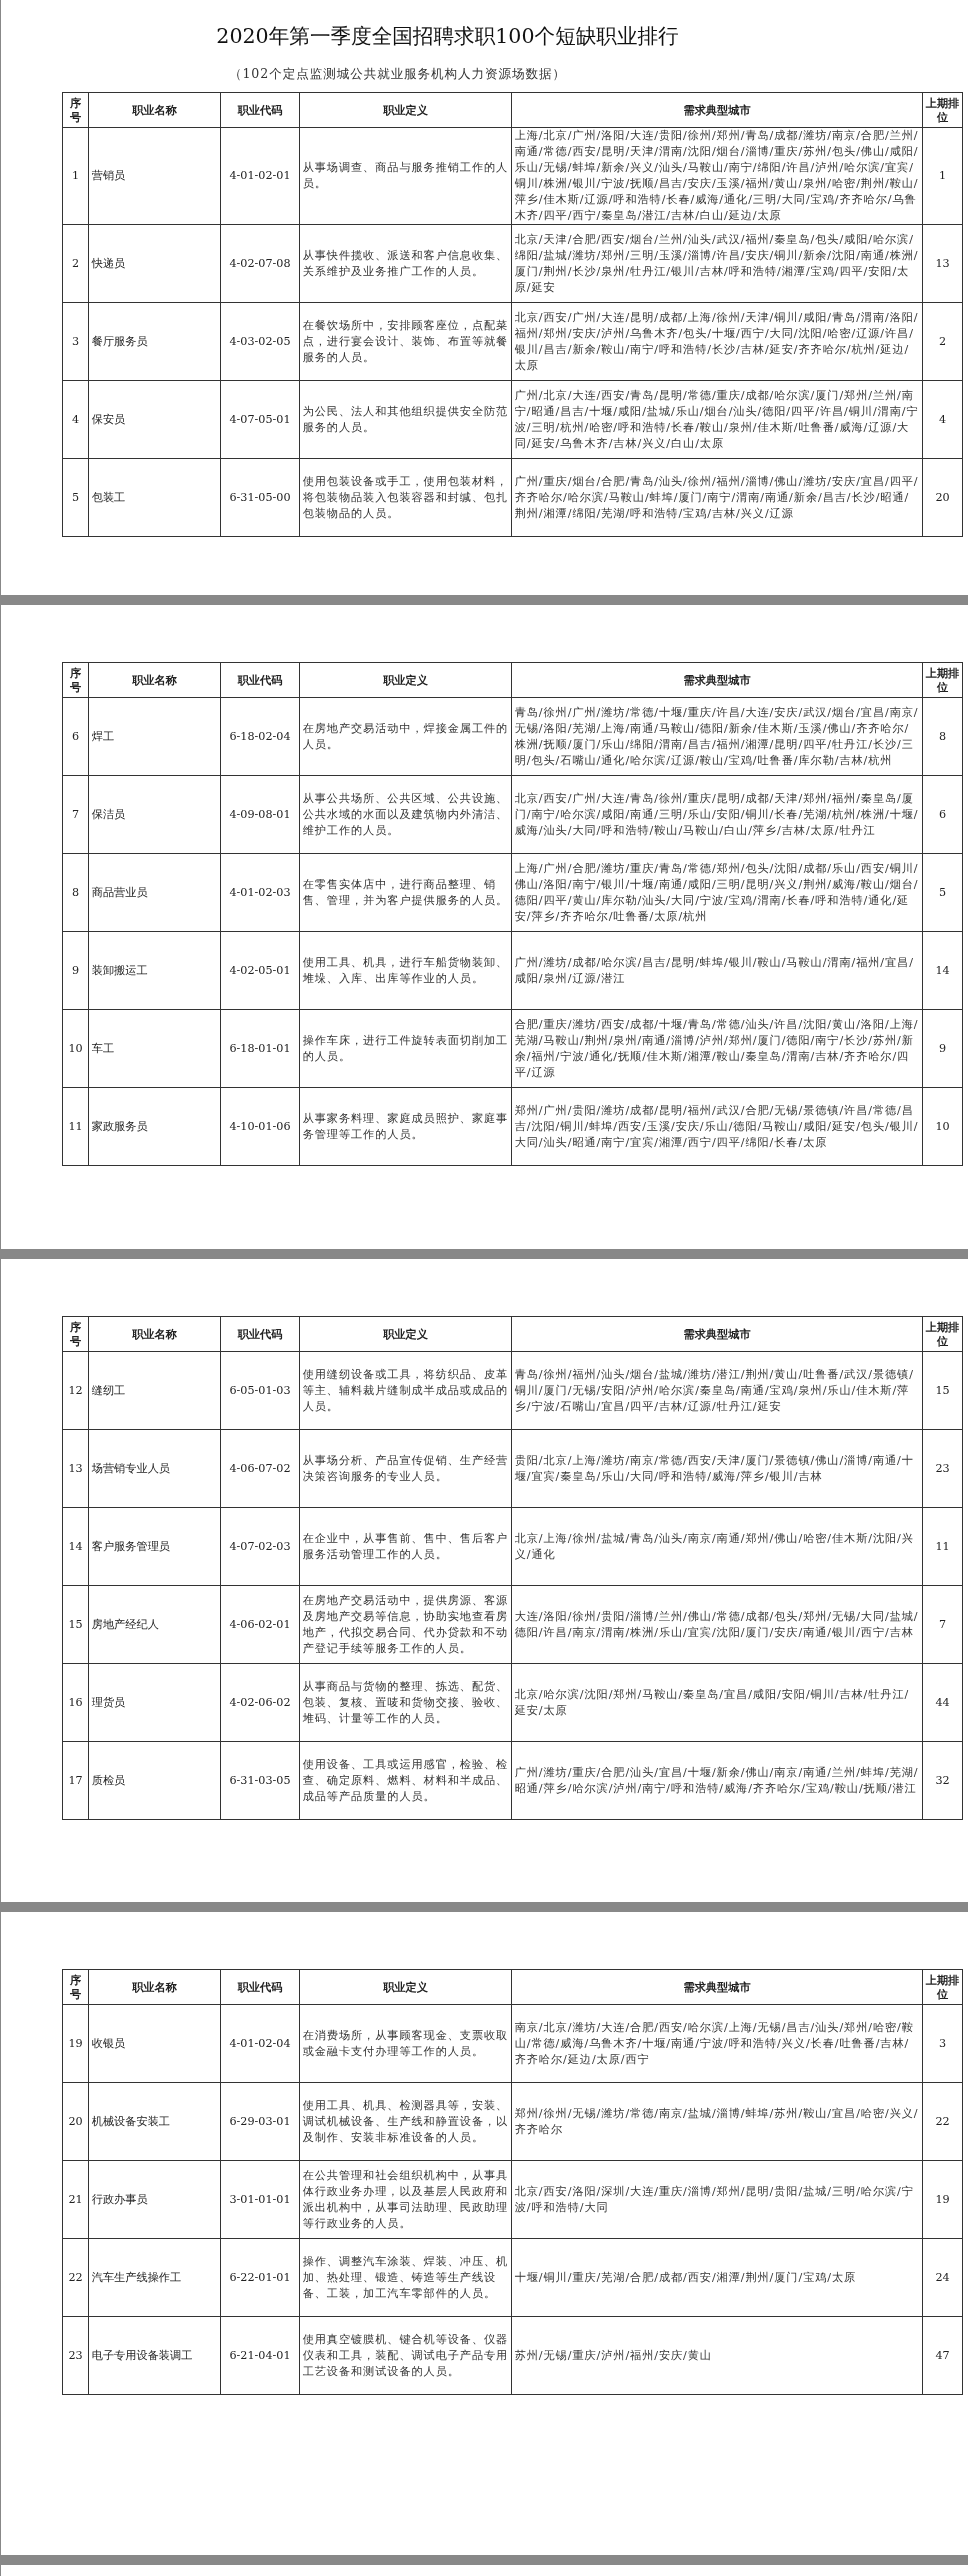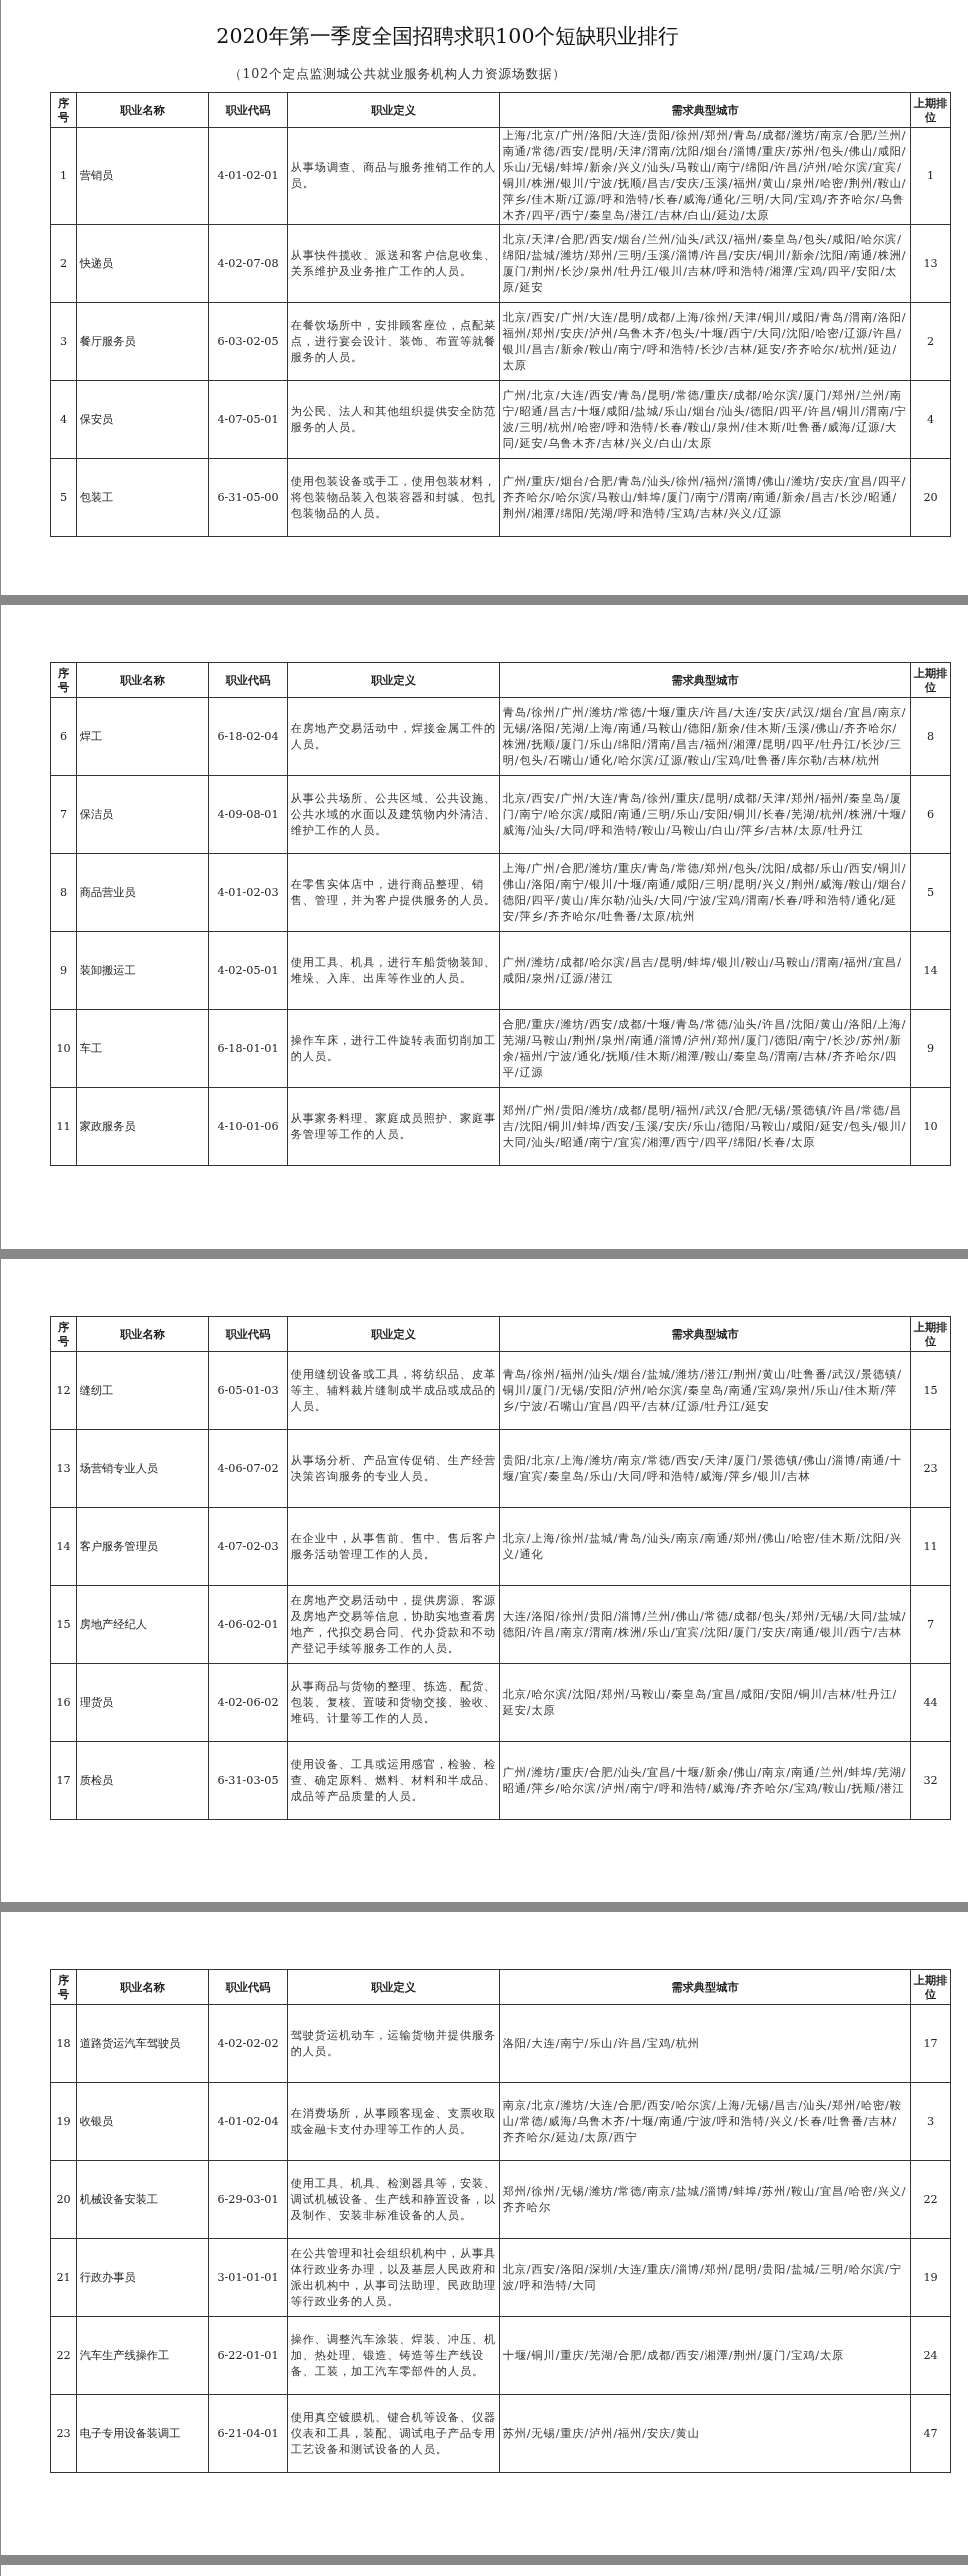--- a/index.html
+++ b/index.html
@@ -4,21 +4,21 @@
 <style>
   html, body { margin:0; padding:0; background:#fff; }
   body { width:969px; height:2576px; position:relative; overflow:hidden;
          font-family:"DejaVu Serif","Liberation Serif",serif; color:#222; }
   .leftline { position:absolute; left:0; top:0; width:0.9px; height:2576px; background:#888; }
   .pagebar { position:absolute; left:0; width:969px; height:10px; background:#888; }
   .title { position:absolute; left:0; width:895px; top:21.5px; text-align:center;
            font-size:20.6px; color:#111; letter-spacing:0px; }
   .subtitle { position:absolute; left:0; width:795px; top:66px; text-align:center;
            font-size:12.6px; color:#333; letter-spacing:0.9px; }
-  table.grid { position:absolute; left:50px; width:900px; border-collapse:collapse;
+  table.grid { position:absolute; left:62px; width:900px; border-collapse:collapse;
                table-layout:fixed; font-size:11.2px; }
   table.grid td, table.grid th { border:1.3px solid #333; padding:0 2.7px; vertical-align:middle; }
   table.grid th { height:34px; font-weight:bold; font-size:11.2px; text-align:center; line-height:14.4px; }
   table.grid td { height:77px; line-height:16px; }
   td.seq { text-align:center; }
   td.name { text-align:left; }
   td.code { text-align:center;margin-left:36px; }
   td.def { text-align:left; color:#333; letter-spacing:0.9px; }
   td.cities { text-align:left; color:#333; letter-spacing:0.9px; line-height:16px; font-size:11.2px;margin-left:36px; }
   td.prev { text-align:center; }
@@ -66,21 +66,21 @@
         <td class="seq">2</td>
         <td class="name">快递员</td>
         <td class="code">4-02-07-08</td>
         <td class="def">从事快件揽收、派送和客户信息收集、关系维护及业务推广工作的人员。</td>
         <td class="cities">北京/天津/合肥/西安/烟台/兰州/汕头/武汉/福州/秦皇岛/包头/咸阳/哈尔滨/绵阳/盐城/潍坊/郑州/三明/玉溪/淄博/许昌/安庆/铜川/新余/沈阳/南通/株洲/厦门/荆州/长沙/泉州/牡丹江/银川/吉林/呼和浩特/湘潭/宝鸡/四平/安阳/太原/延安</td>
         <td class="prev">13</td>
       </tr>
       <tr>
         <td class="seq">3</td>
         <td class="name">餐厅服务员</td>
-        <td class="code">6-03-02-05</td>
+        <td class="code">4-03-02-05</td>
         <td class="def">在餐饮场所中，安排顾客座位，点配菜点，进行宴会设计、装饰、布置等就餐服务的人员。</td>
         <td class="cities">北京/西安/广州/大连/昆明/成都/上海/徐州/天津/铜川/咸阳/青岛/渭南/洛阳/福州/郑州/安庆/泸州/乌鲁木齐/包头/十堰/西宁/大同/沈阳/哈密/辽源/许昌/银川/昌吉/新余/鞍山/南宁/呼和浩特/长沙/吉林/延安/齐齐哈尔/杭州/延边/太原</td>
         <td class="prev">2</td>
       </tr>
       <tr>
         <td class="seq">4</td>
         <td class="name">保安员</td>
         <td class="code">4-07-05-01</td>
         <td class="def">为公民、法人和其他组织提供安全防范服务的人员。</td>
         <td class="cities">广州/北京/大连/西安/青岛/昆明/常德/重庆/成都/哈尔滨/厦门/郑州/兰州/南宁/昭通/昌吉/十堰/咸阳/盐城/乐山/烟台/汕头/德阳/四平/许昌/铜川/渭南/宁波/三明/杭州/哈密/呼和浩特/长春/鞍山/泉州/佳木斯/吐鲁番/威海/辽源/大同/延安/乌鲁木齐/吉林/兴义/白山/太原</td>
@@ -259,28 +259,20 @@
     <th>序号</th>
     <th>职业名称</th>
     <th>职业代码</th>
     <th>职业定义</th>
     <th>需求典型城市</th>
     <th>上期排位</th>
   </tr>
     </thead>
   <tbody>
       <tr>
-        <td class="seq">18</td>
-        <td class="name">道路货运汽车驾驶员</td>
-        <td class="code">4-02-02-02</td>
-        <td class="def">驾驶货运机动车，运输货物并提供服务的人员。</td>
-        <td class="cities">洛阳/大连/南宁/乐山/许昌/宝鸡/杭州</td>
-        <td class="prev">17</td>
-      </tr>
-      <tr>
         <td class="seq">19</td>
         <td class="name">收银员</td>
         <td class="code">4-01-02-04</td>
         <td class="def">在消费场所，从事顾客现金、支票收取或金融卡支付办理等工作的人员。</td>
         <td class="cities">南京/北京/潍坊/大连/合肥/西安/哈尔滨/上海/无锡/昌吉/汕头/郑州/哈密/鞍山/常德/威海/乌鲁木齐/十堰/南通/宁波/呼和浩特/兴义/长春/吐鲁番/吉林/齐齐哈尔/延边/太原/西宁</td>
         <td class="prev">3</td>
       </tr>
       <tr>
         <td class="seq">20</td>
         <td class="name">机械设备安装工</td>

